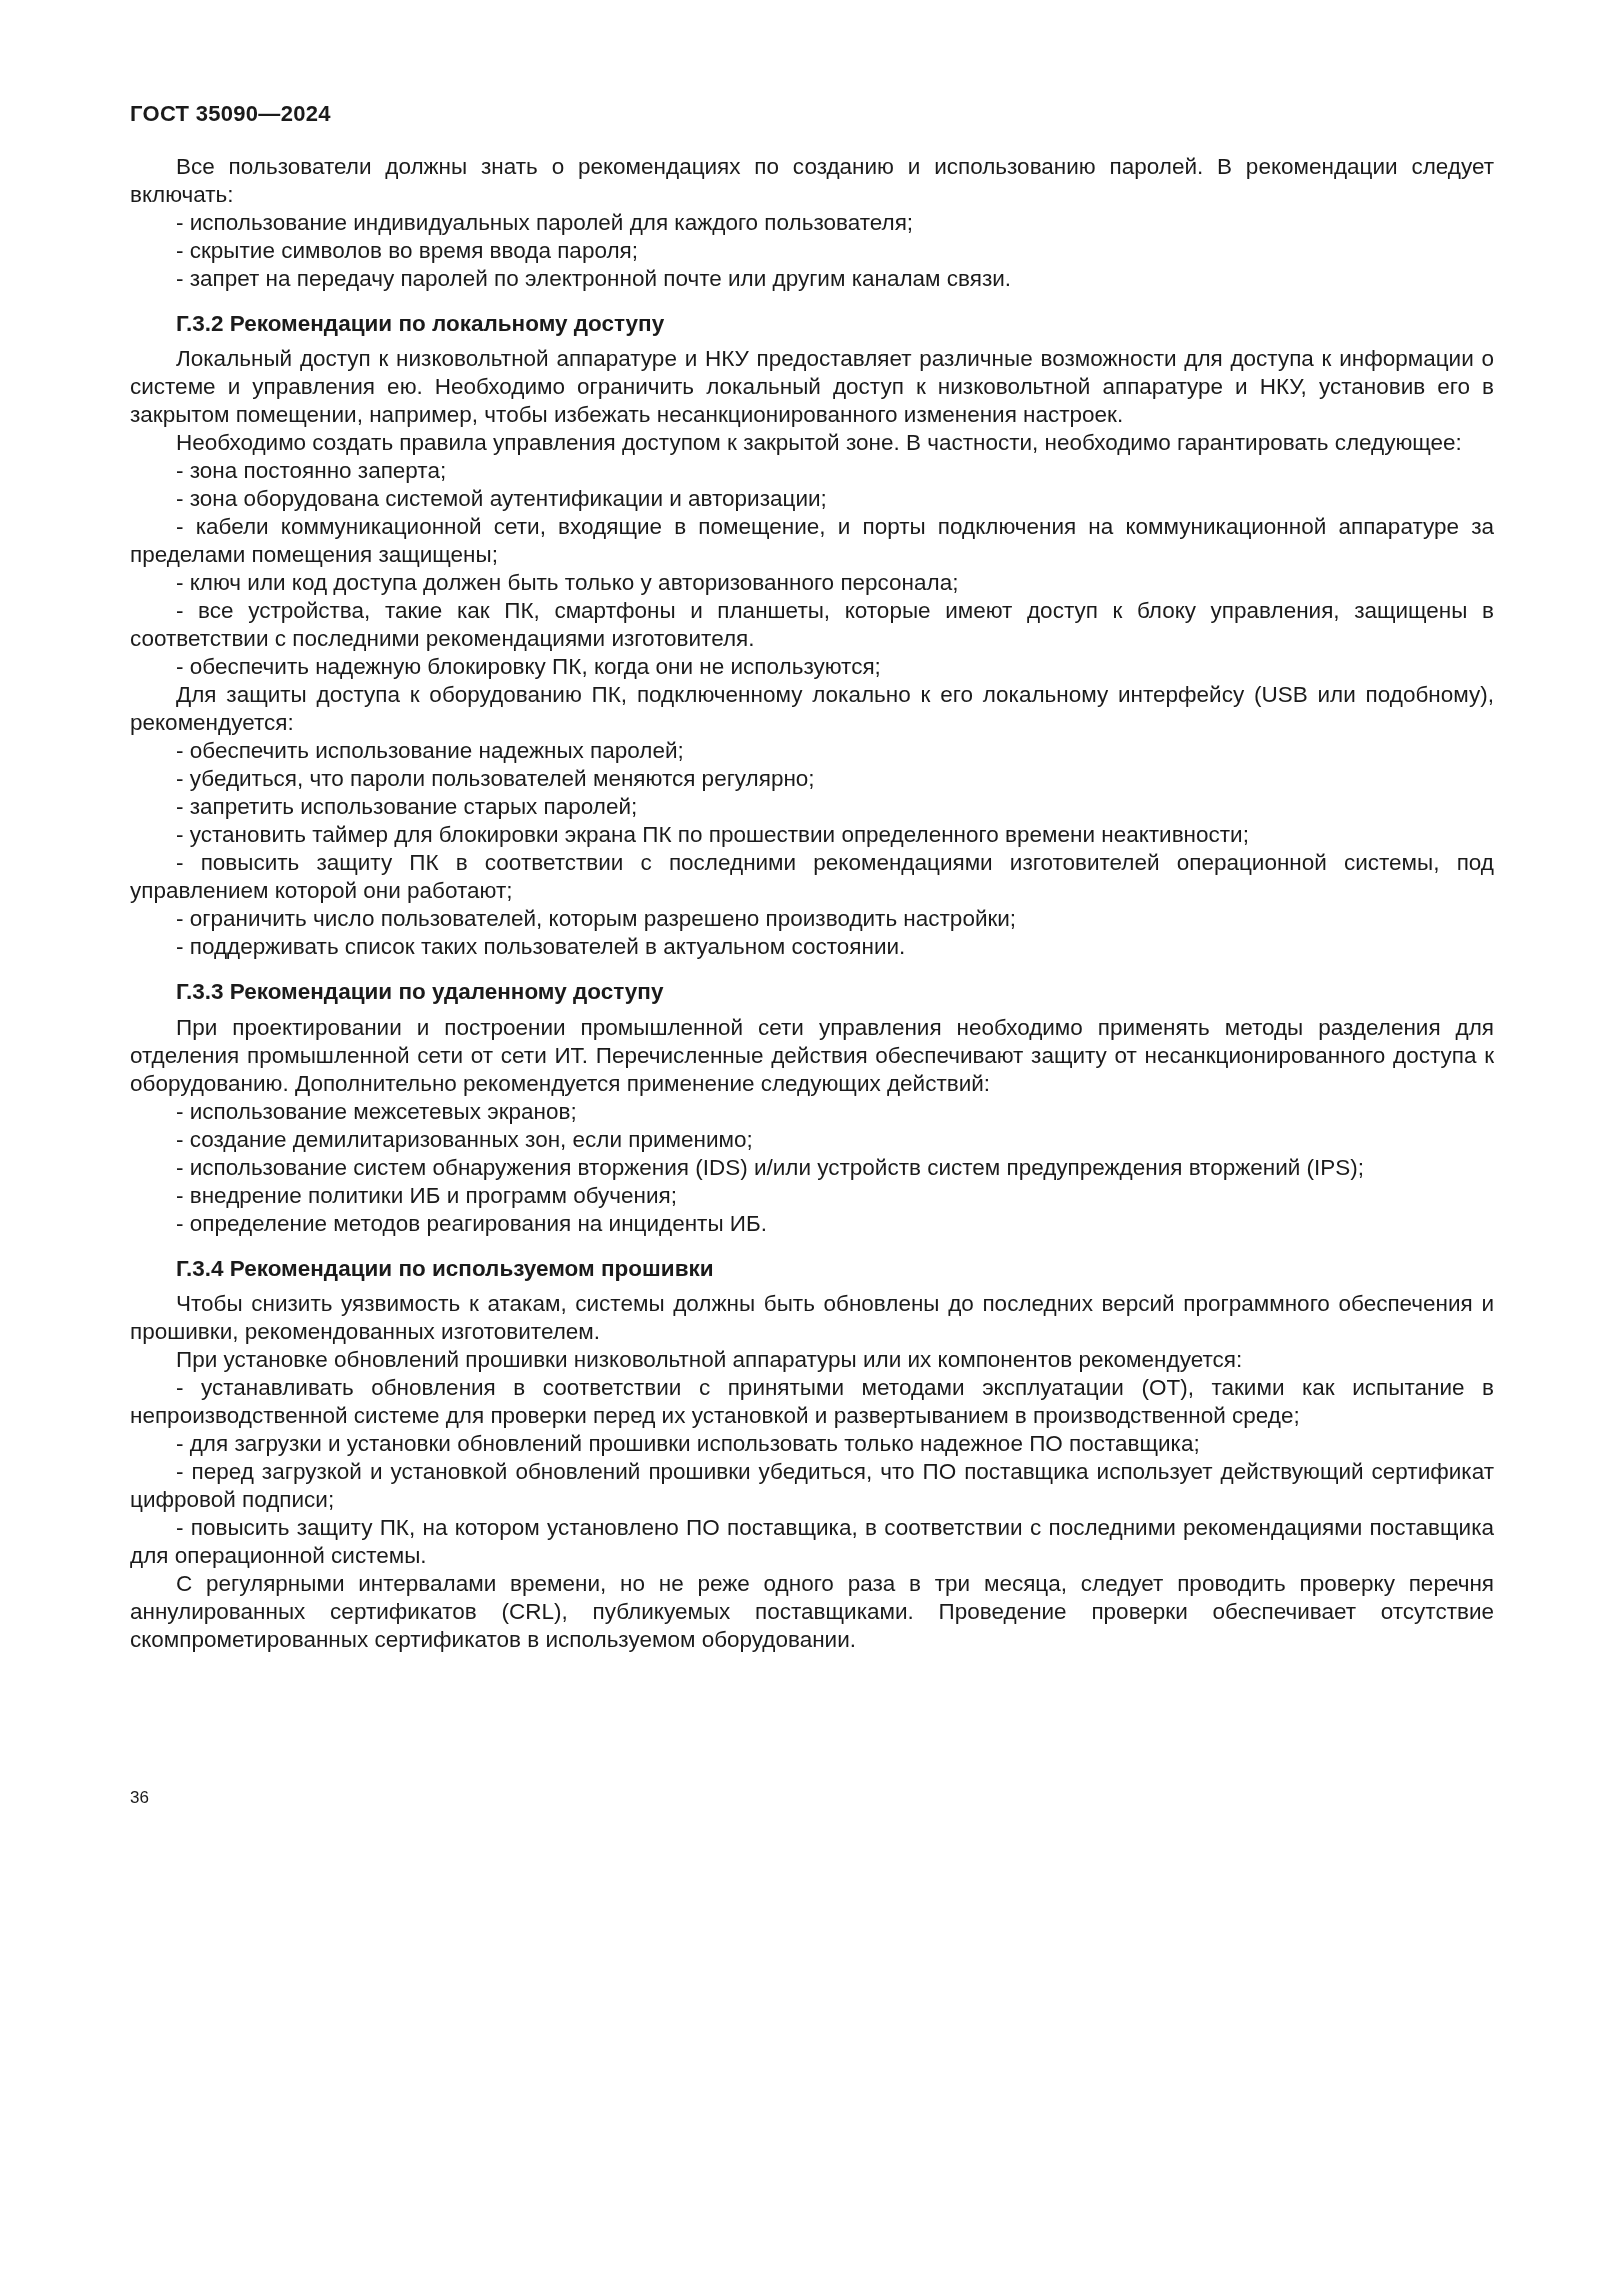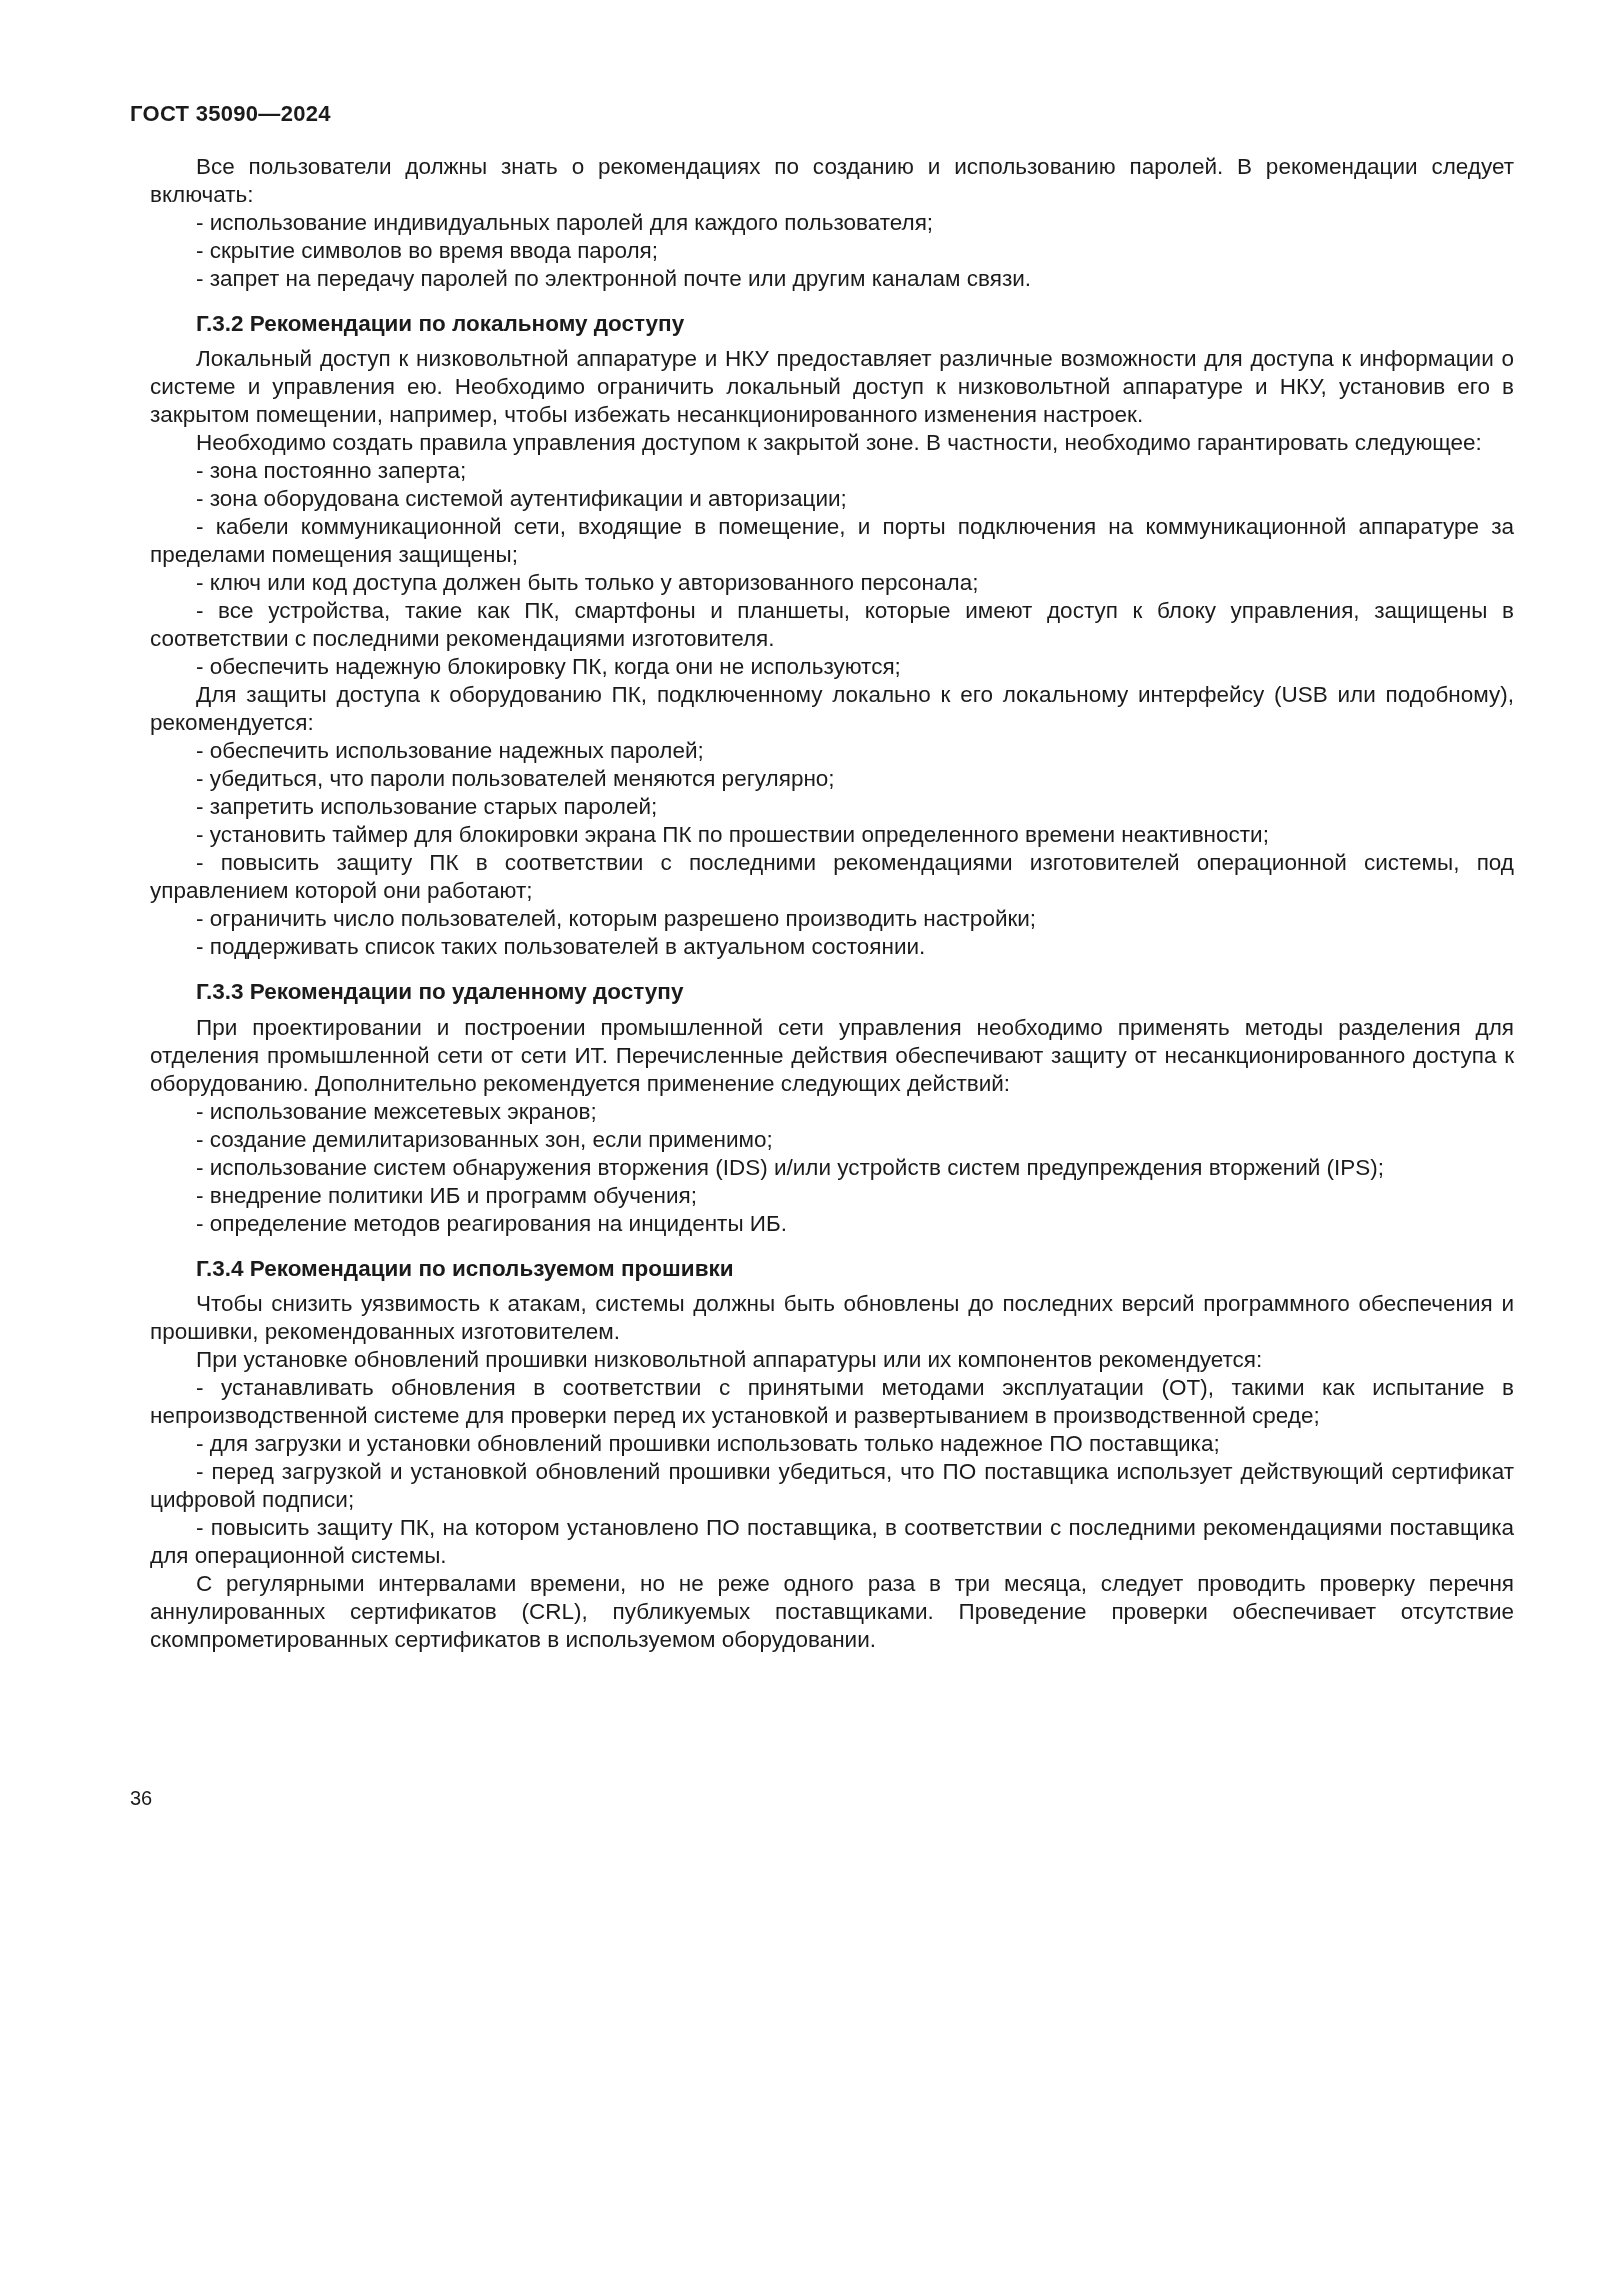--- a/index.html
+++ b/index.html
@@ -22,37 +22,36 @@
     top: 100px;
     font-weight: bold;
     font-size: 22px;
     letter-spacing: 0.3px;
   }
   .doc-body {
     position: absolute;
     left: 130px;
     top: 153px;
     width: 1364px;
-    margin-left: 20px;
   }
   .block {
     margin: 0;
     text-align: justify;
     text-indent: 46px;
   }
   .block.heading {
     font-weight: bold;
     text-align: left;
     margin: 16.7px 0 7.8px 0;
   }
   .doc-footer {
     position: absolute;
     left: 130px;
     top: 1784px;
-    font-size: 20px;
+    font-size: 17px;
   }
 </style>
 </head>
 <body>
 
 <div class="doc-header">
   <span>ГОСТ 35090—2024</span>
 </div>
 
 <div class="doc-body">

